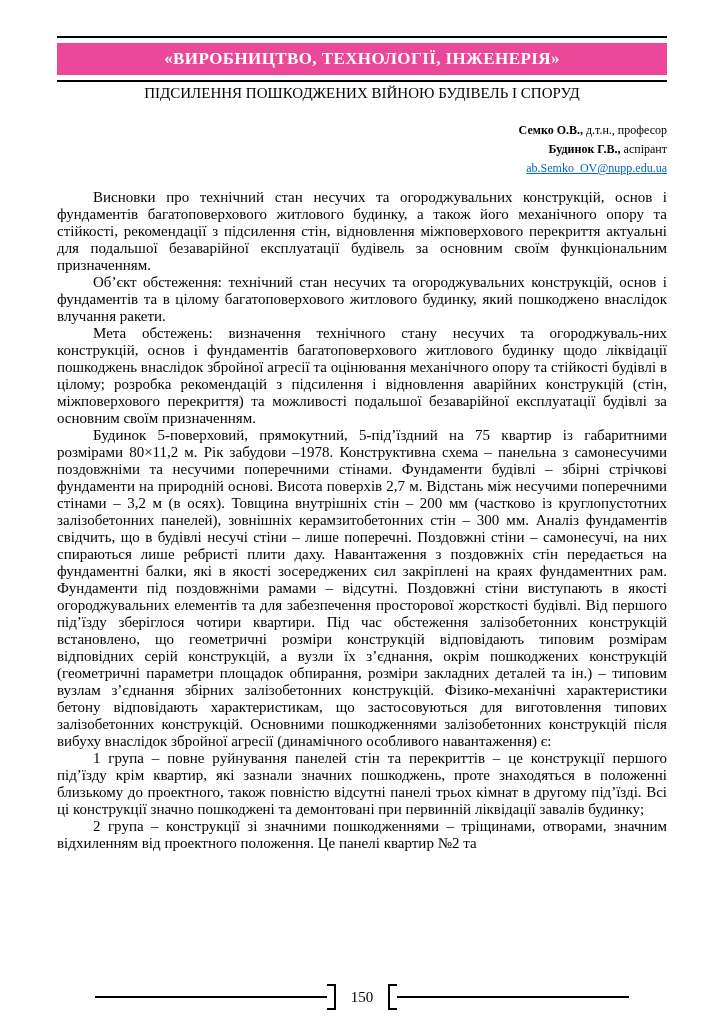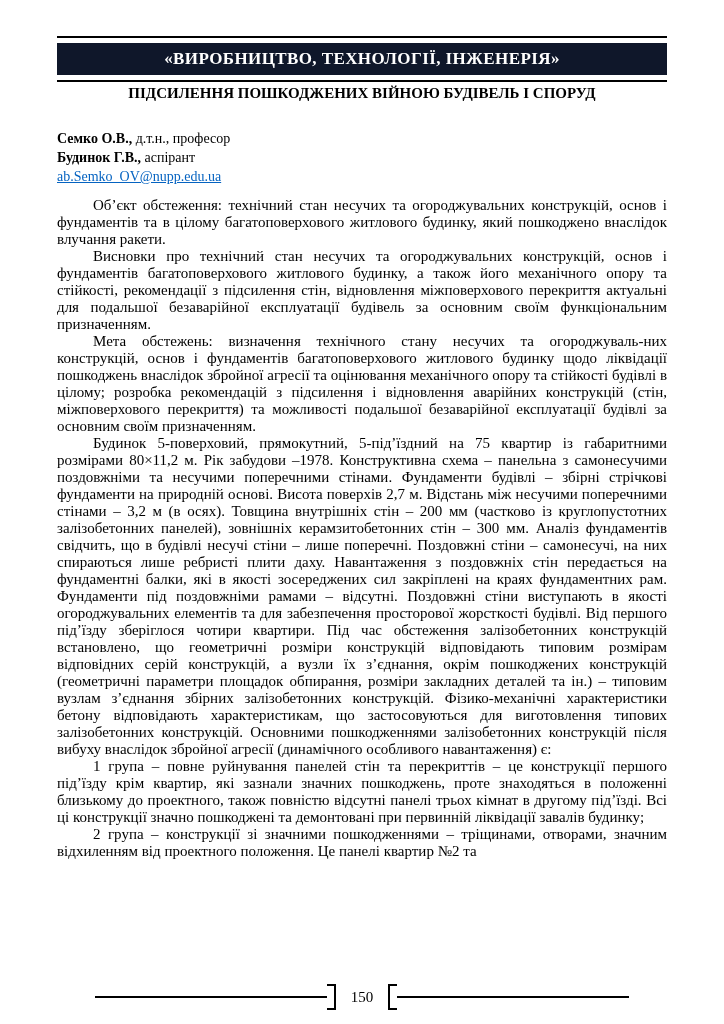--- a/index.html
+++ b/index.html
@@ -11,38 +11,38 @@
     position: relative;
     overflow: hidden;
   }
   .page { position: absolute; inset: 0; }
   .content { padding: 0 57px; }
 
   
   .header { margin-top: 36px; }
   .rule { height: 2px; background: #000; }
   .header-bar {
-    background: #0f172a; color: #fff;
+    background: #ec4899; color: #fff;
     text-align: center;
     font-weight: bold;
     font-size: 17px;
     line-height: 32px;
     letter-spacing: 0.4px;
     margin: 5px 0;
   }
 
   
   .udc { margin: 14px 0 0; font-weight: bold; font-size: 15px; }
   .article-title {
     margin: 3px 0 0;
     text-align: center;
     font-size: 15px;
-    font-weight: bold;
+    font-weight: normal;
   }
-  .authors { margin-top: 27px; text-align: left; font-size: 14px; line-height: 19px; }
+  .authors { margin-top: 19px; text-align: right; font-size: 12px; line-height: 19px; }
   .authors p { margin: 0; }
   .b { font-weight: bold; }
   .aff { font-style: italic; }
   .email a { color: #0563C1; text-decoration: underline; cursor: pointer; }
 
   
   .body-text {
     margin-top: 11px;
     font-size: 15px;
     line-height: 17px;
@@ -90,22 +90,22 @@
 
     <h1 class="article-title">ПІДСИЛЕННЯ ПОШКОДЖЕНИХ ВІЙНОЮ БУДІВЕЛЬ І СПОРУД</h1>
 
     <div class="authors">
       <p><span class="b">Семко О.В.,</span><span> д.т.н., професор</span></p>
       <p><span class="b">Будинок Г.В.,</span><span> аспірант</span></p>
       <p class="email"><a>ab.Semko_OV@nupp.edu.ua</a></p>
     </div>
 
     <div class="body-text">
+      <p>Висновки про технічний стан несучих та огороджувальних конструкцій, основ і фундаментів багатоповерхового житлового будинку, а також його механічного опору та стійкості, рекомендації з підсилення стін, відновлення міжповерхового перекриття актуальні для подальшої безаварійної експлуатації будівель за основним своїм функціональним призначенням.</p>
       <p>Об’єкт обстеження: технічний стан несучих та огороджувальних конструкцій, основ і фундаментів та в цілому багатоповерхового житлового будинку, який пошкоджено внаслідок влучання ракети.</p>
-      <p>Висновки про технічний стан несучих та огороджувальних конструкцій, основ і фундаментів багатоповерхового житлового будинку, а також його механічного опору та стійкості, рекомендації з підсилення стін, відновлення міжповерхового перекриття актуальні для подальшої безаварійної експлуатації будівель за основним своїм функціональним призначенням.</p>
       <p>Мета обстежень: визначення технічного стану несучих та огороджуваль-них конструкцій, основ і фундаментів багатоповерхового житлового будинку щодо ліквідації пошкоджень внаслідок збройної агресії та оцінювання механічного опору та стійкості будівлі в цілому; розробка рекомендацій з підсилення і відновлення аварійних конструкцій (стін, міжповерхового перекриття) та можливості подальшої безаварійної експлуатації будівлі за основним своїм призначенням.</p>
       <p>Будинок 5-поверховий, прямокутний, 5-під’їздний на 75 квартир із габаритними розмірами 80×11,2 м. Рік забудови –1978. Конструктивна схема – панельна з самонесучими поздовжніми та несучими поперечними стінами. Фундаменти будівлі – збірні стрічкові фундаменти на природній основі. Висота поверхів 2,7 м. Відстань між несучими поперечними стінами – 3,2 м (в осях). Товщина внутрішніх стін – 200 мм (частково із круглопустотних залізобетонних панелей), зовнішніх керамзитобетонних стін – 300 мм. Аналіз фундаментів свідчить, що в будівлі несучі стіни – лише поперечні. Поздовжні стіни – самонесучі, на них спираються лише ребристі плити даху. Навантаження з поздовжніх стін передається на фундаментні балки, які в якості зосереджених сил закріплені на краях фундаментних рам. Фундаменти під поздовжніми рамами – відсутні. Поздовжні стіни виступають в якості огороджувальних елементів та для забезпечення просторової жорсткості будівлі. Від першого під’їзду зберіглося чотири квартири. Під час обстеження залізобетонних конструкцій встановлено, що геометричні розміри конструкцій відповідають типовим розмірам відповідних серій конструкцій, а вузли їх з’єднання, окрім пошкоджених конструкцій (геометричні параметри площадок обпирання, розміри закладних деталей та ін.) – типовим вузлам з’єднання збірних залізобетонних конструкцій. Фізико-механічні характеристики бетону відповідають характеристикам, що застосовуються для виготовлення типових залізобетонних конструкцій. Основними пошкодженнями залізобетонних конструкцій після вибуху внаслідок збройної агресії (динамічного особливого навантаження) є:</p>
       <p>1 група – повне руйнування панелей стін та перекриттів – це конструкції першого під’їзду крім квартир, які зазнали значних пошкоджень, проте знаходяться в положенні близькому до проектного, також повністю відсутні панелі трьох кімнат в другому під’їзді. Всі ці конструкції значно пошкоджені та демонтовані при первинній ліквідації завалів будинку;</p>
       <p>2 група – конструкції зі значними пошкодженнями – тріщинами, отворами, значним відхиленням від проектного положення. Це панелі квартир №2 та</p>
     </div>
   </div>
 
   <div class="footer">
     <div class="pn-line"></div>
     <div class="pn-bracket l"></div>

